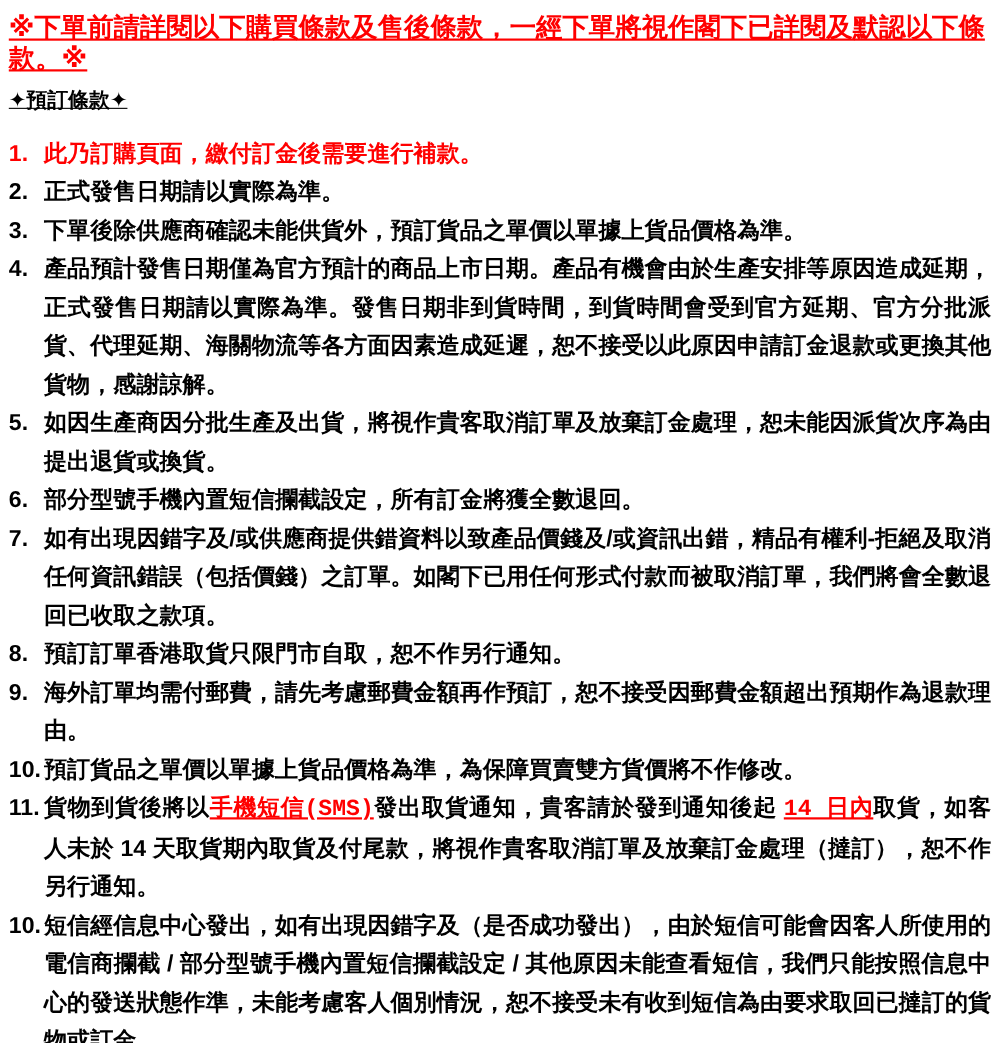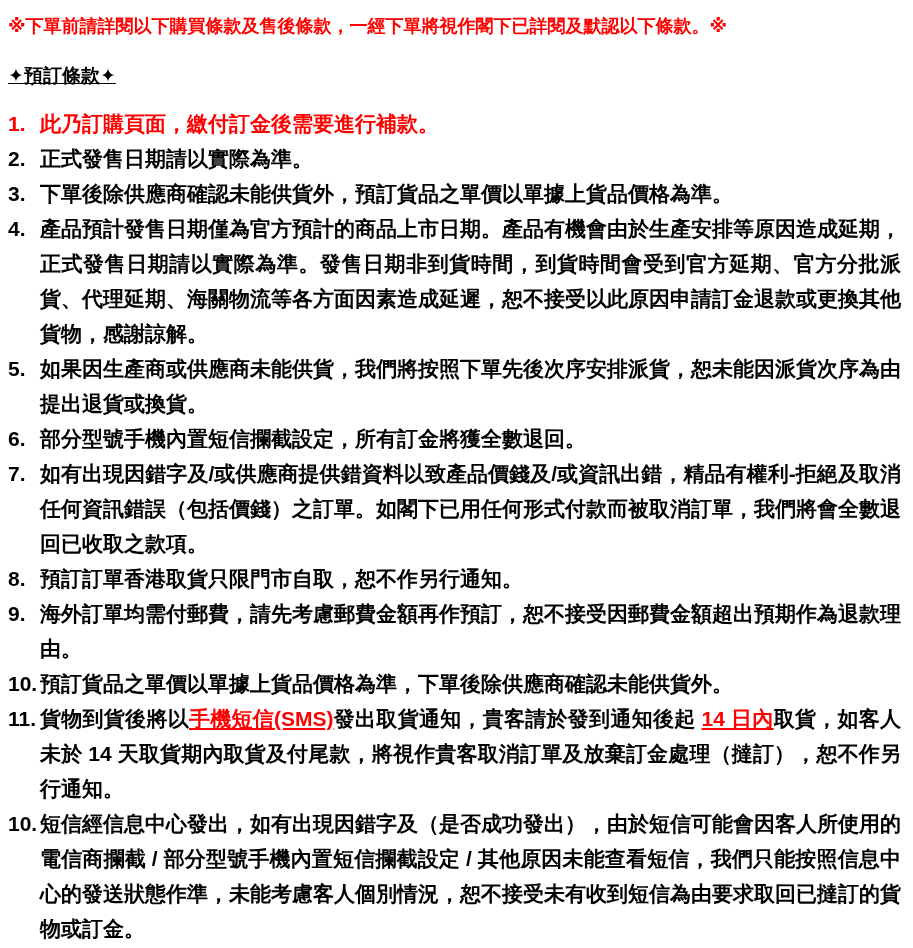--- a/index.html
+++ b/index.html
@@ -13,49 +13,51 @@
     width:913px;
     min-height:948px;
     font-family:"Liberation Sans","DejaVu Sans",sans-serif;
     font-weight:bold;
     color:var(--text);
   }
   .page{ padding:10px 12px 4px 8px; }
 
   .notice-title{
     color:var(--red);
-    font-size:18px;
+    font-size:24px;
     line-height:28px;
+    text-decoration:underline;
     margin-top:2px;
   }
   .section-title{
     font-size:19px;
     line-height:28px;
     text-decoration:underline;
-    margin-top:22px;
+    margin-top:10px;
     display:inline-block;
   }
   .terms-list{
     margin-top:16px;
     font-size:21px;
     line-height:35px;
   }
   .term-row{ display:flex; }
   .term-num{
     flex:0 0 32px;
     text-align:left;
   }
   .term-content{
     flex:1;
     text-align:justify;
   }
   .term-row.red{ color:var(--red); }
   .seg-red-underline{
     color:var(--red);
     text-decoration:underline;
+    font-family:Liberation Mono, monospace;
   }
 </style>
 </head>
 <body>
 
 <div class="page">
   <div class="notice-title">※下單前請詳閱以下購買條款及售後條款，一經下單將視作閣下已詳閱及默認以下條款。※</div>
 
   <div>
     <span class="section-title">✦預訂條款✦</span>
@@ -73,41 +75,41 @@
       <div class="term-row">
         <span class="term-num">3.</span>
         <span class="term-content">下單後除供應商確認未能供貨外，預訂貨品之單價以單據上貨品價格為準。</span>
       </div>
       <div class="term-row">
         <span class="term-num">4.</span>
         <span class="term-content">產品預計發售日期僅為官方預計的商品上市日期。產品有機會由於生產安排等原因造成延期，正式發售日期請以實際為準。發售日期非到貨時間，到貨時間會受到官方延期、官方分批派貨、代理延期、海關物流等各方面因素造成延遲，恕不接受以此原因申請訂金退款或更換其他貨物，感謝諒解。</span>
       </div>
       <div class="term-row">
         <span class="term-num">5.</span>
-        <span class="term-content">如果因生產商或供應商未能供貨，我們將按照下單先後次序安排派貨，恕未能因派貨次序為由提出退貨或換貨。</span>
+        <span class="term-content">如因生產商因分批生產及出貨，將視作貴客取消訂單及放棄訂金處理，恕未能因派貨次序為由提出退貨或換貨。</span>
       </div>
       <div class="term-row">
         <span class="term-num">6.</span>
         <span class="term-content">部分型號手機內置短信攔截設定，所有訂金將獲全數退回。</span>
       </div>
       <div class="term-row">
         <span class="term-num">7.</span>
         <span class="term-content">如有出現因錯字及/或供應商提供錯資料以致產品價錢及/或資訊出錯，精品有權利-拒絕及取消任何資訊錯誤（包括價錢）之訂單。如閣下已用任何形式付款而被取消訂單，我們將會全數退回已收取之款項。</span>
       </div>
       <div class="term-row">
         <span class="term-num">8.</span>
         <span class="term-content">預訂訂單香港取貨只限門市自取，恕不作另行通知。</span>
       </div>
       <div class="term-row">
         <span class="term-num">9.</span>
         <span class="term-content">海外訂單均需付郵費，請先考慮郵費金額再作預訂，恕不接受因郵費金額超出預期作為退款理由。</span>
       </div>
       <div class="term-row">
         <span class="term-num">10.</span>
-        <span class="term-content">預訂貨品之單價以單據上貨品價格為準，下單後除供應商確認未能供貨外。</span>
+        <span class="term-content">預訂貨品之單價以單據上貨品價格為準，為保障買賣雙方貨價將不作修改。</span>
       </div>
       <div class="term-row">
         <span class="term-num">11.</span>
         <span class="term-content">貨物到貨後將以<span class="seg-red-underline">手機短信(SMS)</span>發出取貨通知，貴客請於發到通知後起 <span class="seg-red-underline">14 日內</span>取貨，如客人未於 14 天取貨期內取貨及付尾款，將視作貴客取消訂單及放棄訂金處理（撻訂），恕不作另行通知。</span>
       </div>
       <div class="term-row">
         <span class="term-num">10.</span>
         <span class="term-content">短信經信息中心發出，如有出現因錯字及（是否成功發出），由於短信可能會因客人所使用的電信商攔截 / 部分型號手機內置短信攔截設定 / 其他原因未能查看短信，我們只能按照信息中心的發送狀態作準，未能考慮客人個別情況，恕不接受未有收到短信為由要求取回已撻訂的貨物或訂金。</span>
       </div>
       <div class="term-row">

